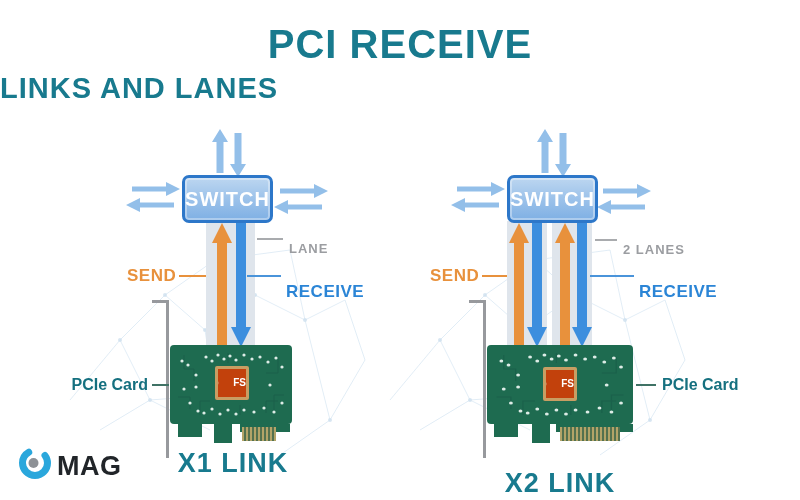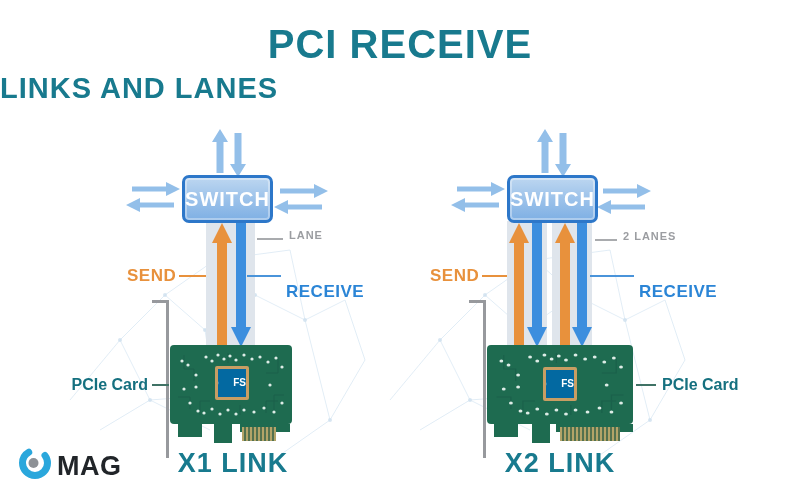--- a/index.html
+++ b/index.html
@@ -11,29 +11,29 @@
   .t2{left:0;top:72px;width:100%;text-align:left;font-size:29px;font-weight:bold;
       letter-spacing:1px;color:#187a8e;}
   .switch{width:91px;height:48px;border:3px solid #2d77c9;border-radius:7px;box-sizing:border-box;
       background:linear-gradient(180deg,#bcd6f0 0%,#9cc2ea 50%,#7fb0e4 100%);
       box-shadow:inset 0 0 0 2px rgba(255,255,255,.35);
       display:flex;align-items:center;justify-content:center;
       color:#fff;font-weight:bold;font-size:20px;letter-spacing:1px;z-index:4;}
   .band{background:#dfe5ec;z-index:1;}
   .dash{height:2px;z-index:3;}
   .lbl{font-weight:bold;z-index:4;white-space:nowrap;}
-  .lbl-gray{color:#9b9da1;font-size:11px;letter-spacing:1px;}
+  .lbl-gray{color:#9b9da1;font-size:13px;letter-spacing:1px;margin-top:12px;}
   .lbl-send{color:#e8913c;font-size:17px;letter-spacing:.5px;}
   .lbl-recv{color:#2b85d6;font-size:17px;letter-spacing:.5px;margin-top:16px;}
   .lbl-card{color:#15707f;font-size:16px;}
   .link-lbl{font-size:27px;font-weight:bold;color:#187a8e;letter-spacing:1px;text-align:center;width:200px;z-index:4;}
   .card{background:#1e6b50;border-radius:4px;z-index:3;}
   .cardart{position:absolute;left:0;top:0;width:100%;height:100%;}
   .chip{width:34px;height:34px;box-sizing:border-box;border:3px solid #c89e63;border-radius:2px;
-        background:#0369a1;z-index:4;display:flex;align-items:center;justify-content:center;gap:14px;}
+        background:#c2410c;z-index:4;display:flex;align-items:center;justify-content:center;gap:14px;}
   .chip span{color:#fff;font-size:10px;font-weight:bold;line-height:1;}
   .bracket{background:#97999d;z-index:2;}
   .foot{background:#1e6b50;z-index:3;}
   .fingers{background:repeating-linear-gradient(90deg,#b3a468 0 2px,#54714e 2px 4px);z-index:3;}
   .mesh{left:0;top:0;z-index:0;}
   .arrow{z-index:2;}
   .logo{left:16px;top:444px;display:flex;align-items:flex-end;gap:3px;z-index:5;}
   .logo .word{font-size:27px;font-weight:bold;color:#212529;letter-spacing:.5px;}
 </style>
 </head>
@@ -276,21 +276,21 @@
         <circle cx="6" cy="6" r="4.6" fill="none" stroke="#fff" stroke-width="1.3"></circle>
         <path d="M4,4.2 h4 M4,6.6 h3" stroke="#fff" stroke-width="1.2"></path>
       </svg>
     <span>FS</span>
   </div>
   <div class="abs foot" style="left:494px;top:424px;width:24px;height:13px"></div>
   <div class="abs foot" style="left:532px;top:424px;width:18px;height:19px"></div>
   <div class="abs foot" style="left:556px;top:424px;width:77px;height:8px"></div>
   <div class="abs fingers" style="left:560px;top:427px;width:60px;height:14px"></div>
 
-  <div class="abs link-lbl" style="left:460px;top:448px">X2 LINK</div>
+  <div class="abs link-lbl" style="left:460px;top:468px">X2 LINK</div>
 
   <div class="abs logo">
     <svg width="38" height="38">
       <circle cx="19" cy="19" r="12.5" fill="none" stroke="#2aa7dc" stroke-width="7" stroke-dasharray="61 18" stroke-dashoffset="9" stroke-linecap="round"></circle>
       <circle cx="17.5" cy="19" r="5" fill="#8d9196"></circle>
     </svg>
     <span class="word">MAG</span>
   </div>
 
 </div>

